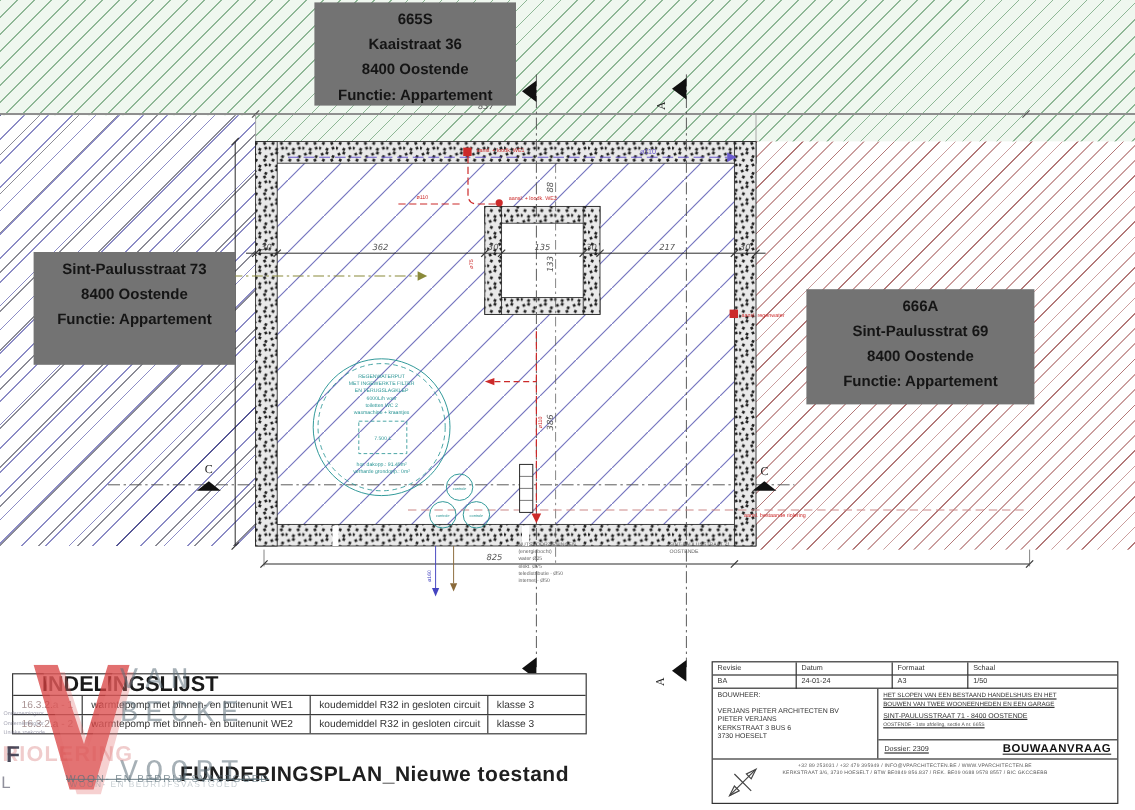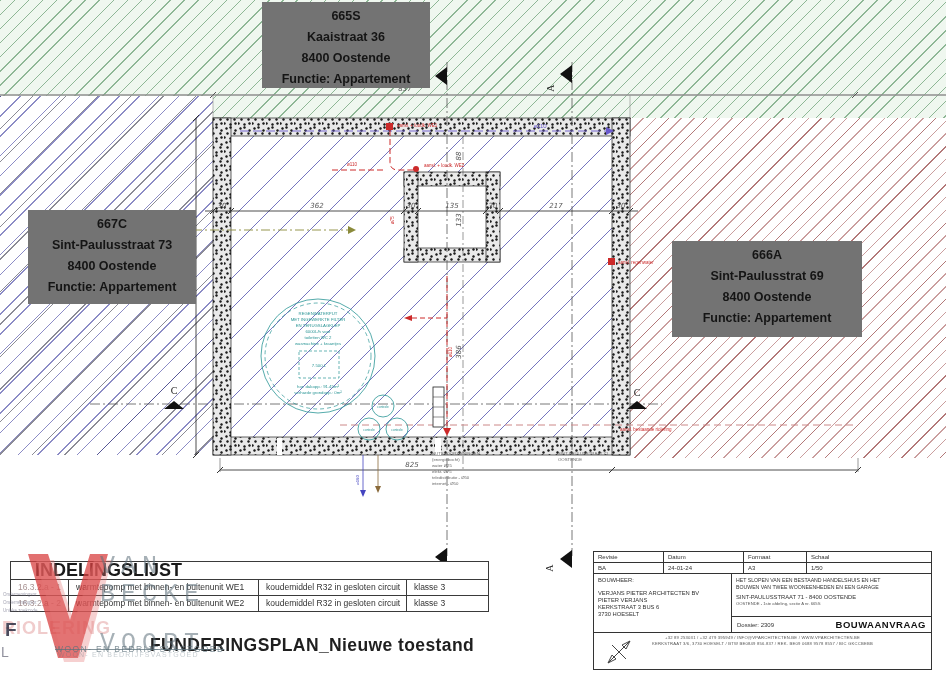--- a/index.html
+++ b/index.html
@@ -61,21 +61,21 @@
   .tb{position:absolute;left:593px;top:551px;width:337px;height:117px;border:1px solid #333;
     background:#fff;font-size:6px;color:#333;z-index:4;}
   .tb *{box-sizing:border-box;}
   .tb-r1,.tb-r2{display:grid;grid-template-columns:70px 80px 63px 1fr;height:11px;line-height:11px;}
   .tb-r1{border-bottom:1px solid #333;}
   .tb-r2{border-bottom:1px solid #333;}
   .tb-r1 > div,.tb-r2 > div{padding-left:4px;border-right:1px solid #333;}
   .tb-r1 > div:last-child,.tb-r2 > div:last-child{border-right:none;}
   .tb-mid{display:flex;height:59px;border-bottom:1px solid #333;}
   .tb-owner{width:138px;border-right:1px solid #333;padding:3px 4px;font-size:5.8px;line-height:7px;}
-  .tb-proj{flex:1;display:flex;flex-direction:column;}
+  .tb-proj{flex:1;display:flex;flex-direction:column;text-decoration:underline;}
   .tb-desc{height:44px;border-bottom:1px solid #333;padding:3px 4px;font-size:5.2px;line-height:6.5px;}
   .tb-desc .addr{font-size:5.8px;margin-top:4px;}
   .tb-desc .cad{font-size:4.2px;color:#555;}
   .tb-dossier{height:15px;display:flex;align-items:center;padding:0 5px;justify-content:space-between;}
   .tb-permit{font-weight:bold;font-size:9.5px;letter-spacing:.5px;color:#111;}
   .tb-foot{position:relative;height:34px;}
   .tb-firm{text-align:center;font-size:7.5px;letter-spacing:2.5px;padding-top:5px;color:#333;}
   .tb-contact{text-align:center;font-size:4.2px;letter-spacing:.2px;color:#555;line-height:5.5px;margin-top:2px;}
   .tb-logo{position:absolute;left:10px;top:2px;}
 </style>
@@ -295,21 +295,20 @@
     </g>
   </svg>
 
   <div class="labelbox" style="left:262px;top:2px;width:168px;height:82px;">
     <div>665S</div>
     <div>Kaaistraat 36</div>
     <div>8400 Oostende</div>
     <div>Functie: Appartement</div>
   </div>
   <div class="labelbox" style="left:28px;top:210px;width:168px;height:90px;">
-    <div>667C</div>
     <div>Sint-Paulusstraat 73</div>
     <div>8400 Oostende</div>
     <div>Functie: Appartement</div>
   </div>
   <div class="labelbox" style="left:672px;top:241px;width:190px;height:92px;">
     <div>666A</div>
     <div>Sint-Paulusstrat 69</div>
     <div>8400 Oostende</div>
     <div>Functie: Appartement</div>
   </div>

